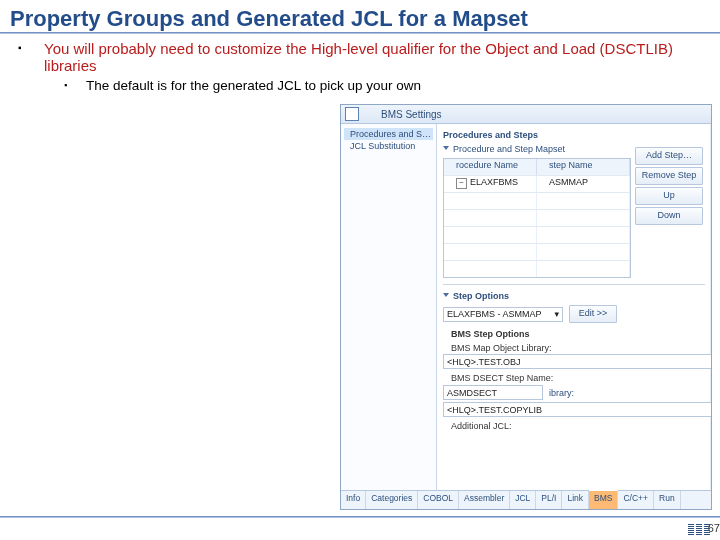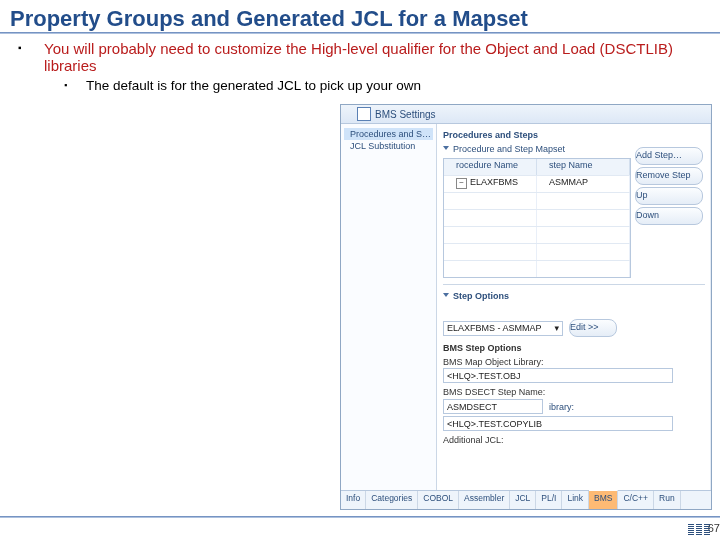--- a/index.html
+++ b/index.html
@@ -4,40 +4,40 @@
 <style>
   html,body{margin:0;padding:0;width:720px;height:540px;font-family:Arial,Helvetica,sans-serif;background:#fff;overflow:hidden;position:relative}
   .slide{width:720px;height:540px;position:relative}
   .title{font-size:22px;font-weight:bold;color:#224d8a;padding:6px 8px 0 10px}
   .rule{height:2px;background:linear-gradient(to bottom,#5a7db5,#c9d7ec);margin:0 0 6px 0}
   .b1{font-size:15px;color:#b91c1c;margin:0 40px 4px 44px;position:relative}
   .b1::before{content:"\25AA";position:absolute;left:-26px;top:2px;font-size:10px;color:#000}
   .b2{font-size:13.5px;color:#000;margin:4px 40px 8px 86px;position:relative}
   .b2::before{content:"\25AA";position:absolute;left:-22px;top:2px;font-size:9px;color:#000}
   .panel{position:absolute;left:340px;top:104px;width:370px;height:404px;border:1px solid #8fa7c4;background:#fff;box-shadow:inset 0 0 0 1px #e4ecf6}
-  .panel-head{height:18px;background:linear-gradient(#eef4fb,#dde8f6);border-bottom:1px solid #b7c8de;font-size:10px;color:#2d4f7c;display:flex;align-items:center;gap:4px;padding-left:16px}
+  .panel-head{height:18px;background:linear-gradient(#eef4fb,#dde8f6);border-bottom:1px solid #b7c8de;font-size:10px;color:#2d4f7c;display:flex;align-items:center;gap:22px;padding-left:4px}
   .ic{width:12px;height:12px;display:inline-block;border:1px solid #5a80b4;background:#fff}
   .panel-body{display:flex;height:calc(100% - 36px)}
   .nav{width:96px;border-right:1px solid #cbd7e6;background:#fafcff;font-size:9px;color:#2d4f7c;padding:4px 3px;box-sizing:border-box}
   .nav-item{padding:1px 0 1px 6px;white-space:nowrap;overflow:hidden;text-overflow:ellipsis}
   .nav-sel{background:#cfe3f9}
   .content{flex:1;padding:4px 6px;box-sizing:border-box;font-size:9px;color:#2d4f7c;overflow:hidden}
   .sect{font-weight:bold;margin:2px 0 4px 0}
   .twist{display:inline-block;width:0;height:0;border-top:4px solid #4b6fa0;border-left:3px solid transparent;border-right:3px solid transparent;margin-right:4px;vertical-align:2px}
   .tbl{border:1px solid #b7c8de;width:186px;margin-bottom:4px}
   .tr{display:flex;height:16px;border-bottom:1px solid #e1e9f3}
   .tr:last-child{border-bottom:none}
   .th,.td{flex:1;padding:1px 12px;font-size:9px;box-sizing:border-box;overflow:hidden;white-space:nowrap}
   .th{background:#eef4fb;color:#2d4f7c;border-right:1px solid #d3dfee}
   .td{border-right:1px solid #e9eff8;color:#222}
   .btncol{position:absolute;right:8px;top:42px;width:68px;display:flex;flex-direction:column;gap:2px}
-  .btn{height:16px;border:1px solid #b7c8de;background:linear-gradient(#fbfdff,#e5edf7);font-size:9px;color:#2d4f7c;text-align:left;line-height:14px;border-radius:8px}
+  .btn{height:16px;border:1px solid #b7c8de;background:linear-gradient(#fbfdff,#e5edf7);font-size:9px;color:#2d4f7c;text-align:center;line-height:14px;border-radius:1px}
   .divider{height:1px;background:#cbd7e6;margin:6px 0}
-  .field-lbl{font-size:9px;color:#333;margin:4px 0 1px 0}
-  .field{width:230px;height:15px;border:1px solid #b7c8de;background:#fff;font-size:9px;color:#222;padding:0 3px;box-sizing:border-box;display:flex;align-items:center}
+  .field-lbl{font-size:9px;color:#333;margin:4px 0 1px 8px}
+  .field{width:276px;height:15px;border:1px solid #b7c8de;background:#fff;font-size:9px;color:#222;padding:0 3px;box-sizing:border-box;display:flex;align-items:center}
   .rowflex{display:flex;gap:6px;align-items:center;margin:2px 0}
   .small-field{height:15px;border:1px solid #b7c8de;background:#fff;font-size:9px;color:#222;padding:0 3px;box-sizing:border-box;display:flex;align-items:center}
   .tabs{position:absolute;left:0;right:0;bottom:0;height:18px;background:#eef4fb;border-top:1px solid #b7c8de;display:flex;font-size:8.5px;color:#2d4f7c}
   .tab{padding:2px 5px;border-right:1px solid #cbd7e6;white-space:nowrap}
   .tab.act{background:#fdba74;border-top:1px solid #fff;margin-top:-1px}
   .footer{position:absolute;left:0;right:0;bottom:0;height:24px;display:flex;align-items:center;justify-content:flex-end}
   .footer-line{position:absolute;left:0;right:0;bottom:22px;height:2px;background:linear-gradient(#5a7db5,#c9d7ec)}
   .pgn{font-size:11px;color:#333}
   .logo{position:absolute;right:10px;bottom:4px;display:flex;gap:2px}
   .logo span{width:6px;height:12px;background:repeating-linear-gradient(#2d4f7c 0 1px,transparent 1px 2px)}
@@ -102,21 +102,21 @@
         <div class="btn">Add Step…</div>
         <div class="btn">Remove Step</div>
         <div class="btn">Up</div>
         <div class="btn">Down</div>
       </div>
 
       <div class="divider"></div>
 
       <div><span class="twist"></span><b>Step Options</b></div>
 
-      <div class="rowflex" style="margin-top:18px">
+      <div class="rowflex" style="margin-top:4px">
         <div class="small-field" style="width:120px">
               <span>ELAXFBMS - ASMMAP</span>
               <span style="margin-left:auto">▾</span>
             </div>
         <div class="btn" style="width:46px">Edit &gt;&gt;</div>
       </div>
 
       <div class="field-lbl" style="font-weight:bold;margin-top:6px">BMS Step Options</div>
 
       <div class="field-lbl">BMS Map Object Library:</div>

